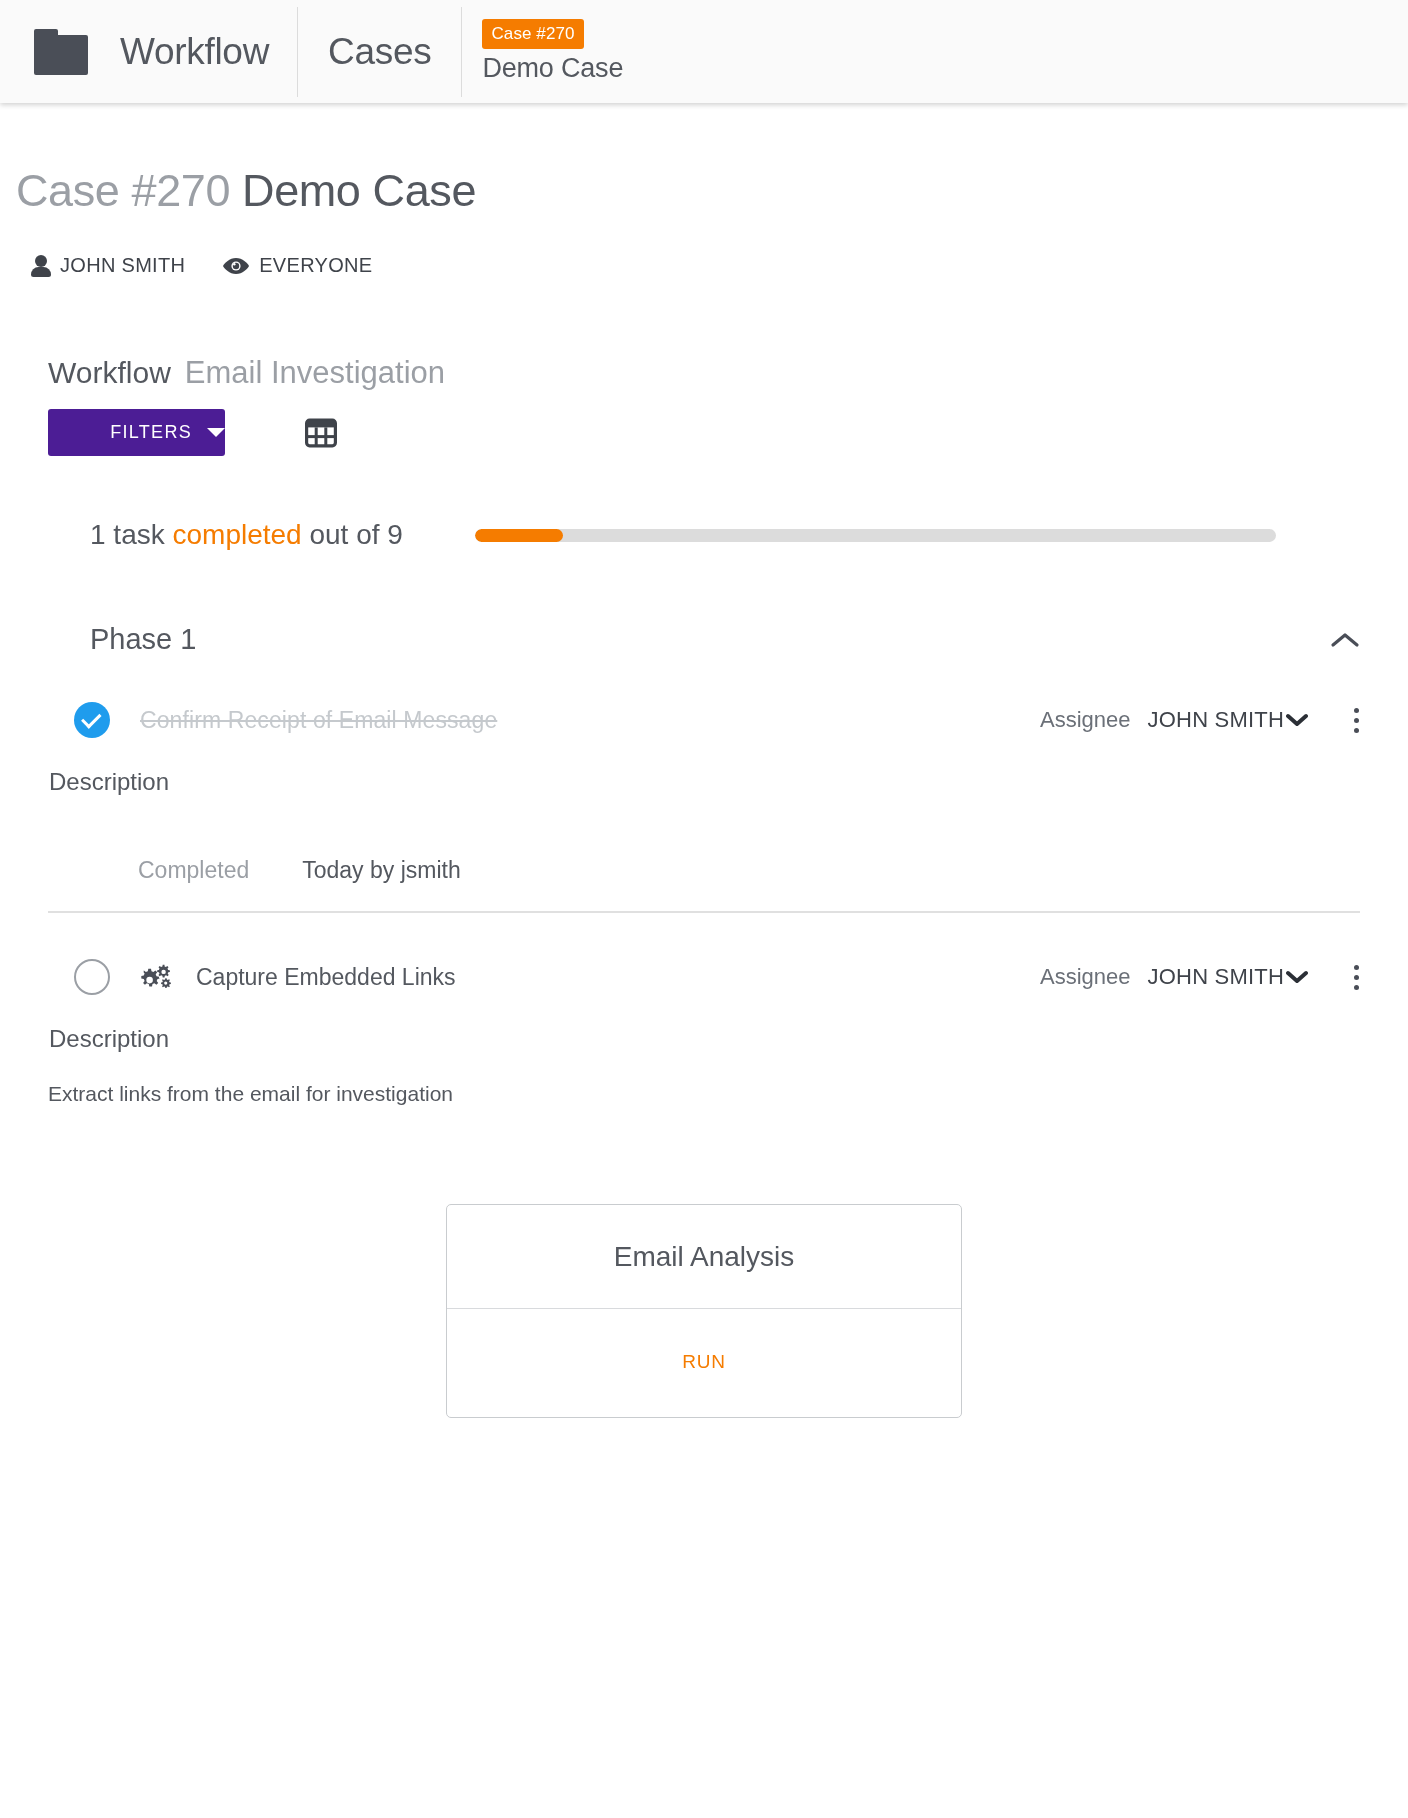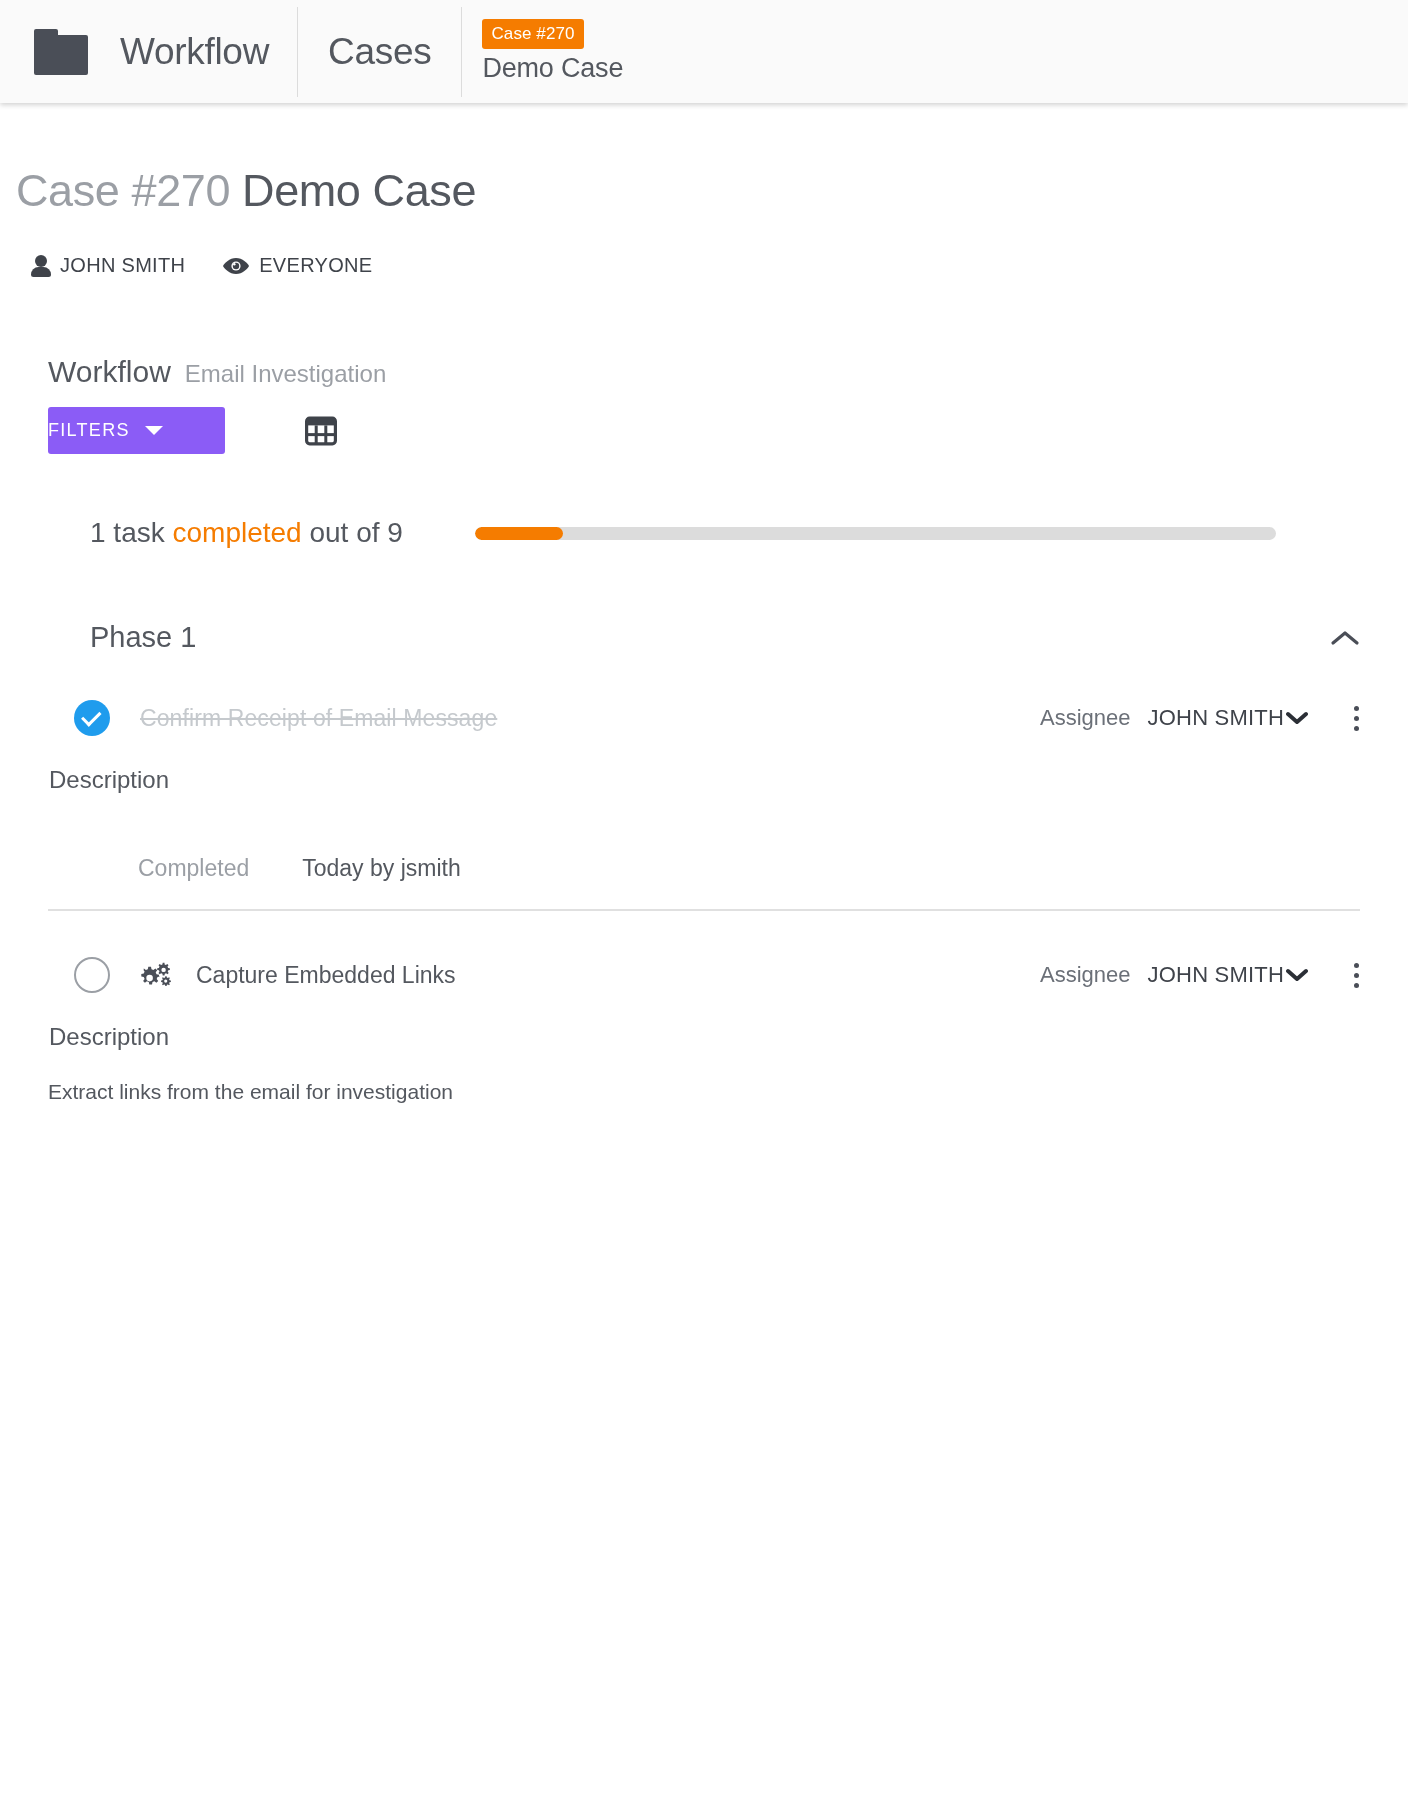--- a/index.html
+++ b/index.html
@@ -76,30 +76,30 @@
     background: #3f434a; border-radius: 9px 9px 3px 3px;
   }
   .eye-icon { width: 28px; height: 20px; display: block; }
 
   
   .wf-heading {
     display: flex; align-items: baseline; gap: 14px;
     margin: 78px 0 0 48px;
   }
   .wf-heading .wf-word { font-size: 30px; color: #54585f; }
-  .wf-heading .wf-name { font-size: 24px; color: #9b9fa5; }
+  .wf-heading .wf-name { font-size: 31px; color: #9b9fa5; }
 
   .controls {
     display: flex; align-items: center;
     margin: 18px 0 0 48px; gap: 26px;
   }
   .filters-btn {
-    width: 177px; height: 47px; background: #8b5cf6; color: #ffffff;
+    width: 177px; height: 47px; background: #4c1d95; color: #ffffff;
     border: none; border-radius: 3px; cursor: pointer;
-    display: flex; align-items: center; justify-content: flex-start; gap: 15px;
+    display: flex; align-items: center; justify-content: flex-end; gap: 15px;
     font-size: 18px; letter-spacing: 1.3px; font-family: inherit;
   }
   .caret-down {
     width: 0; height: 0; border-left: 9px solid transparent;
     border-right: 9px solid transparent; border-top: 9px solid #ffffff;
   }
   .filter-input {
     width: 818px; height: 47px; border: 1px solid #757a82; border-radius: 5px;
     padding: 0 20px; font-size: 21px; color: #54585f;
     font-family: inherit; background: #fff; outline: none;
@@ -344,15 +344,21 @@
         <span class="kebab">
           <span></span>
             <span></span>
             <span></span>
         </span>
       </div>
     </div>
     <div class="desc-title">Description</div>
     <div class="desc-body">Extract links from the email for investigation</div>
 
+    <div class="action-wrap">
+      <div class="action-card">
+        <div class="title">Email Analysis</div>
+        <div class="run">RUN</div>
+      </div>
+    </div>
   </div>
 
 </div>
 
 </body></html>

